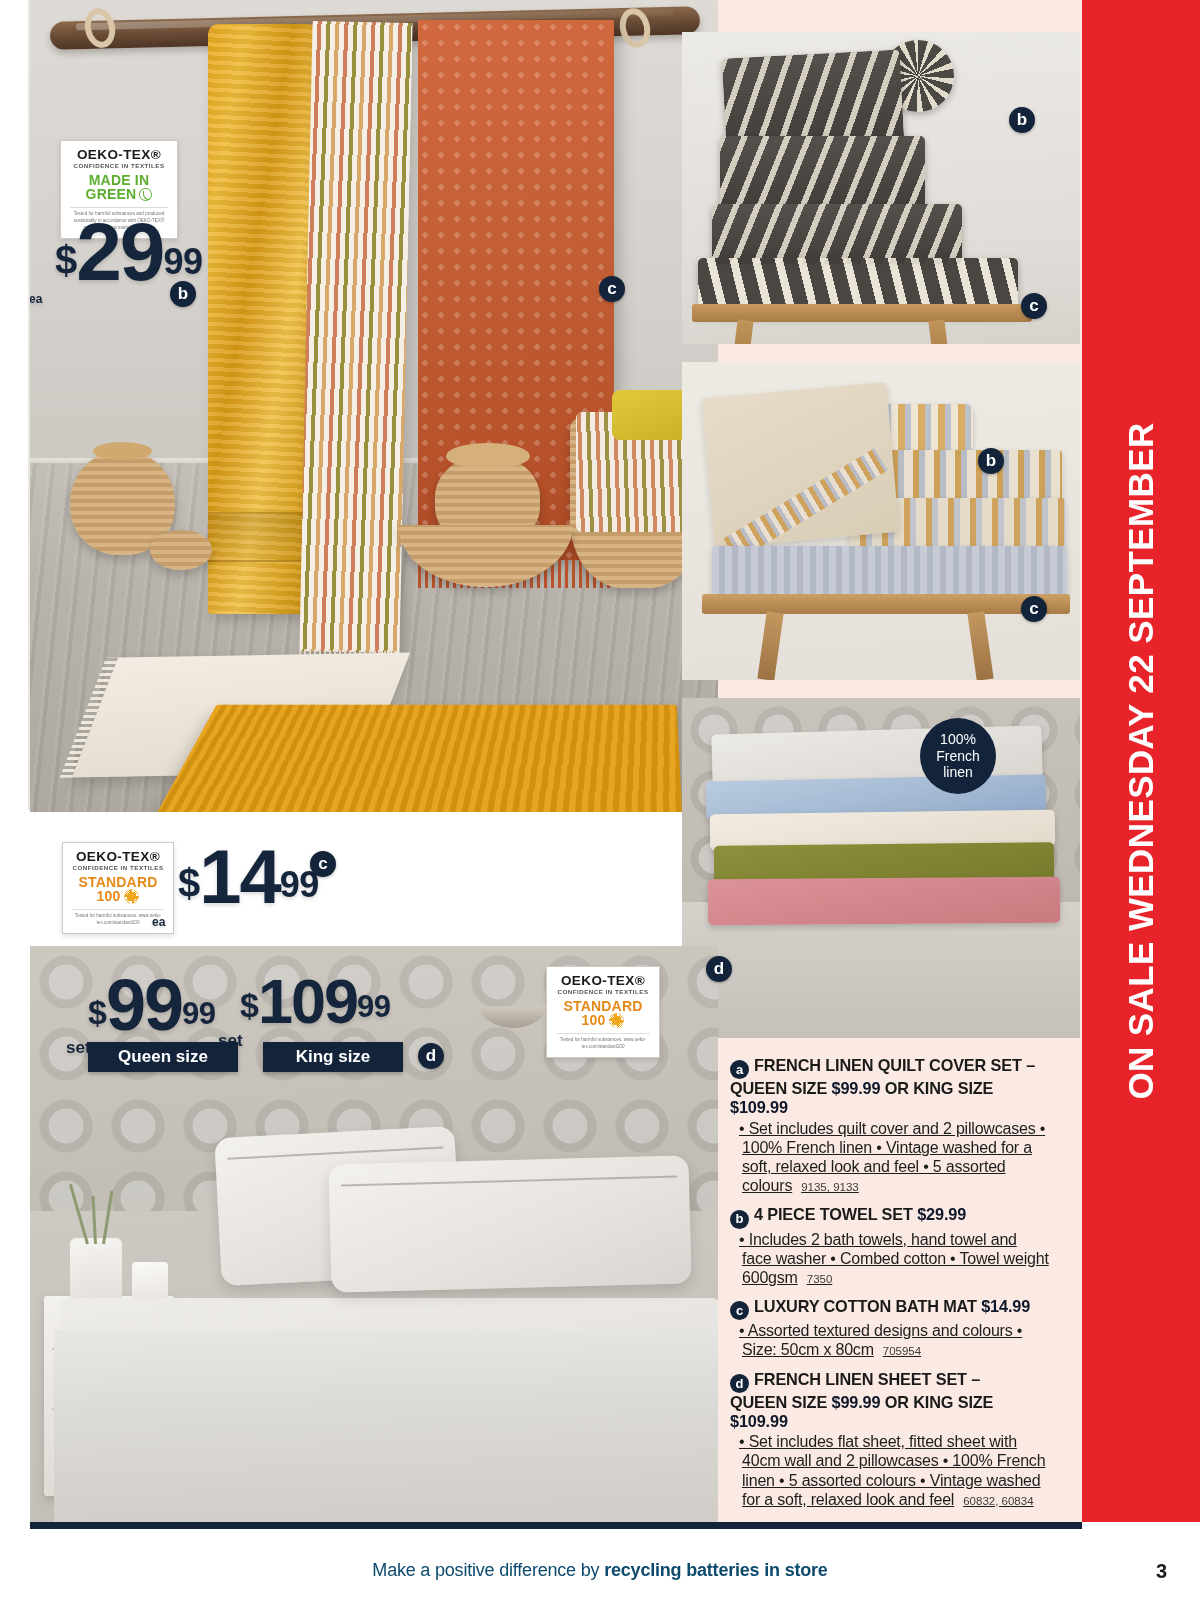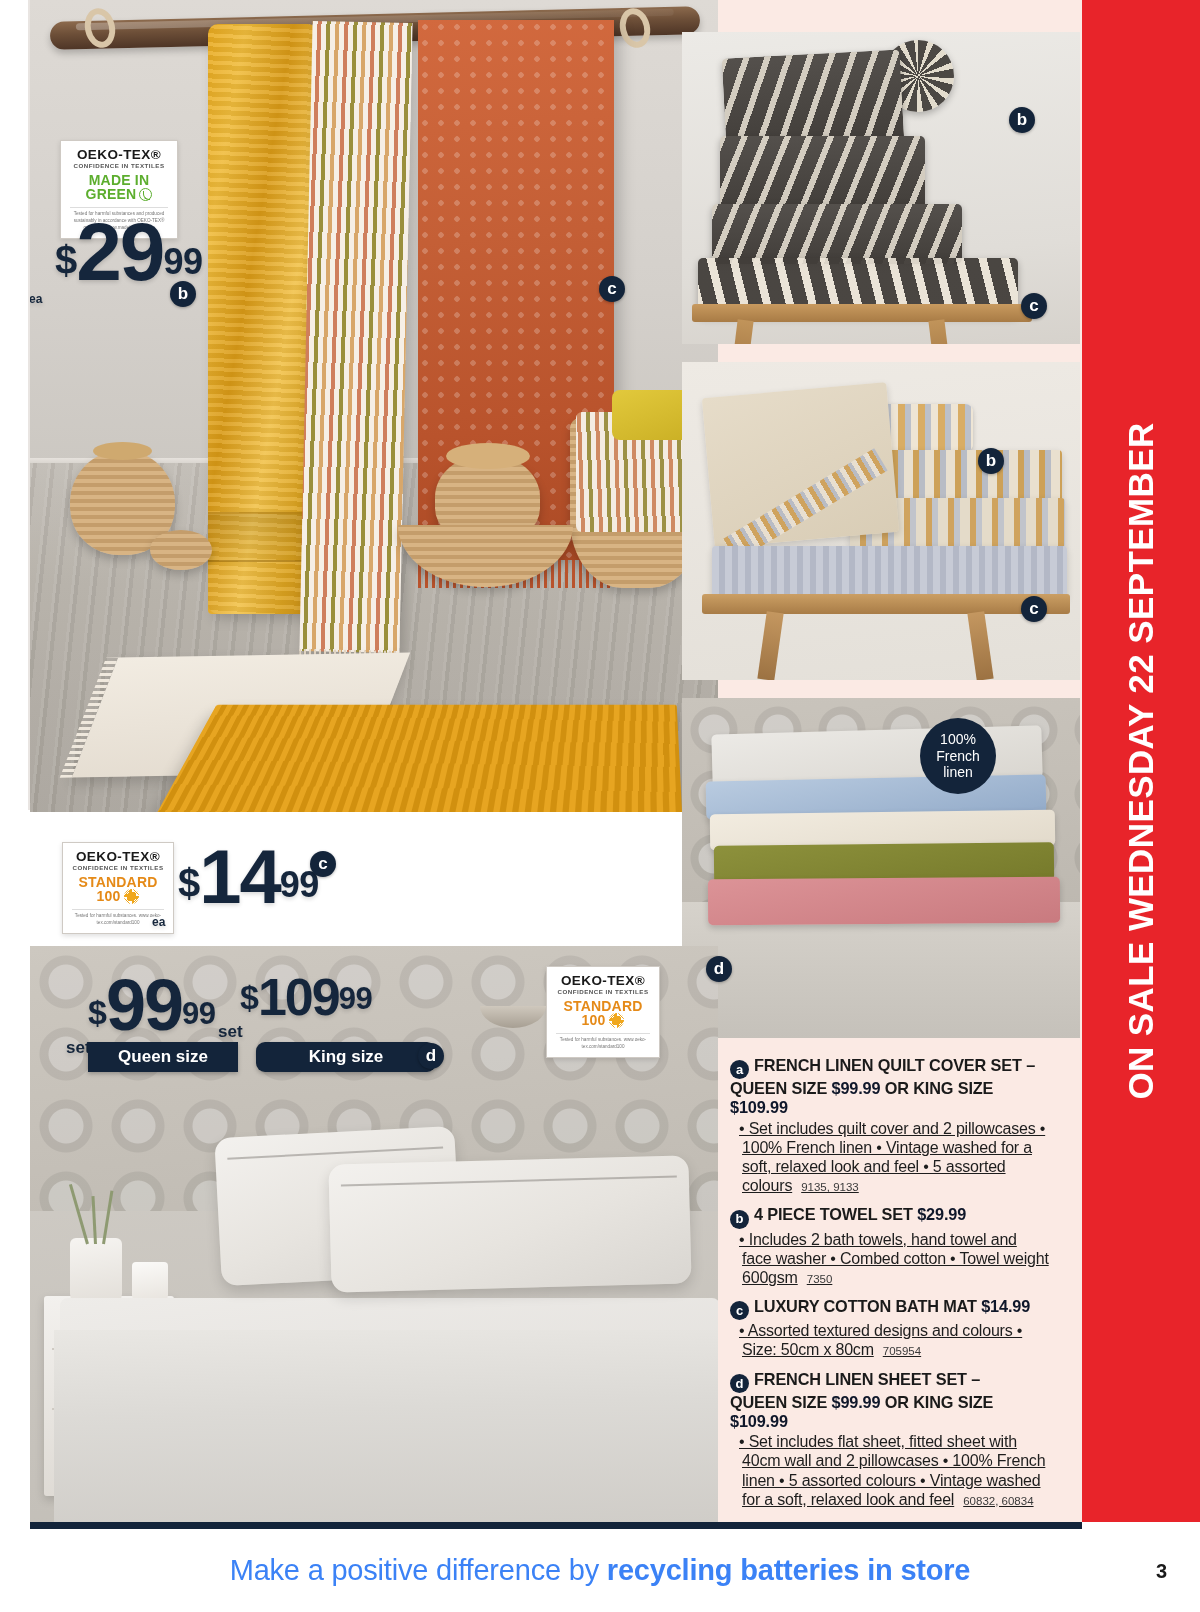--- a/index.html
+++ b/index.html
@@ -183,21 +183,21 @@
 
   #price-29{ left:55px; top:218px; }
   #price-14{ left:178px; top:846px; }
   #price-14 .big{ font-size:76px; }
   #price-99{ left:88px; top:976px; }
   #price-99 .big{ font-size:72px; }
   #price-99 .dollar{ font-size:34px; }
   #price-99 .cents{ font-size:31px; }
   #price-99 .unit{ font-size:17px; margin-left:-22px; }
   #price-109{ left:240px; top:976px; }
-  #price-109 .big{ font-size:52px; }
+  #price-109 .big{ font-size:63px; }
   #price-109 .dollar{ font-size:34px; }
   #price-109 .cents{ font-size:31px; }
   #price-109 .unit{ font-size:17px; margin-left:-22px; }
 
   
   .marker{
     position:absolute; width:26px; height:26px; border-radius:50%;
     background:#13243a; color:#fff; font-weight:800; font-size:17px;
     display:flex; align-items:center; justify-content:center;
     font-family:"Liberation Sans", sans-serif;
@@ -213,21 +213,21 @@
   #mk-linen-d{ left:706px; top:956px; }
   #mk-bed-d{ left:418px; top:1043px; }
 
   
   .size-tag{
     position:absolute; background:#13243a; color:#fff;
     font-size:17px; font-weight:600; padding:5px 0; text-align:center;
     box-shadow:0 2px 4px rgba(0,0,0,.25);
   }
   #tag-queen{ left:88px; top:1042px; width:150px; }
-  #tag-king{ left:256px; top:1042px; width:180px;border-radius:9px; }
+  #tag-king{ left:263px; top:1042px; width:140px; }
 
   
   .photo{ position:absolute; overflow:hidden; }
 
   
   #photo-dark{ left:682px; top:32px; width:398px; height:312px;
     background:linear-gradient(170deg,#e8e5e0,#dcd8d2); }
   .dk-wall{position:absolute;inset:0;background:linear-gradient(175deg,#eceae6 0%,#e0ddd8 70%,#d6d2cc 100%);}
   .dk-t{ position:absolute; border-radius:5px;
     background:
@@ -342,21 +342,21 @@
     padding-left:12px; text-indent:-3px; letter-spacing:-.2px;text-decoration:underline;
   }
   .sku{ font-size:11.5px; color:#3a3a3a; margin-left:9px; letter-spacing:0; }
 
   
   .footer-rule{ position:absolute; left:30px; top:1522px; width:1052px; height:7px; background:#13243a;}
   .footer{
     position:absolute; left:0; top:1529px; width:1200px; height:83px; background:#fff;
     display:flex; align-items:center; justify-content:center;
   }
-  .footer-text{ font-size:29px; color:#3b82f6; letter-spacing:-.2px;}
+  .footer-text{ font-size:18px; color:#0c4a6e; letter-spacing:-.2px;}
   .footer-text b{ font-weight:800; }
   .page-num{ position:absolute; right:33px; top:50%; transform:translateY(-50%);
     font-size:20px; font-weight:800; color:#1a1a1a;}
 </style>
 </head>
 <body>
 
 <div class="page">
 
   <div class="pink-panel"></div>

